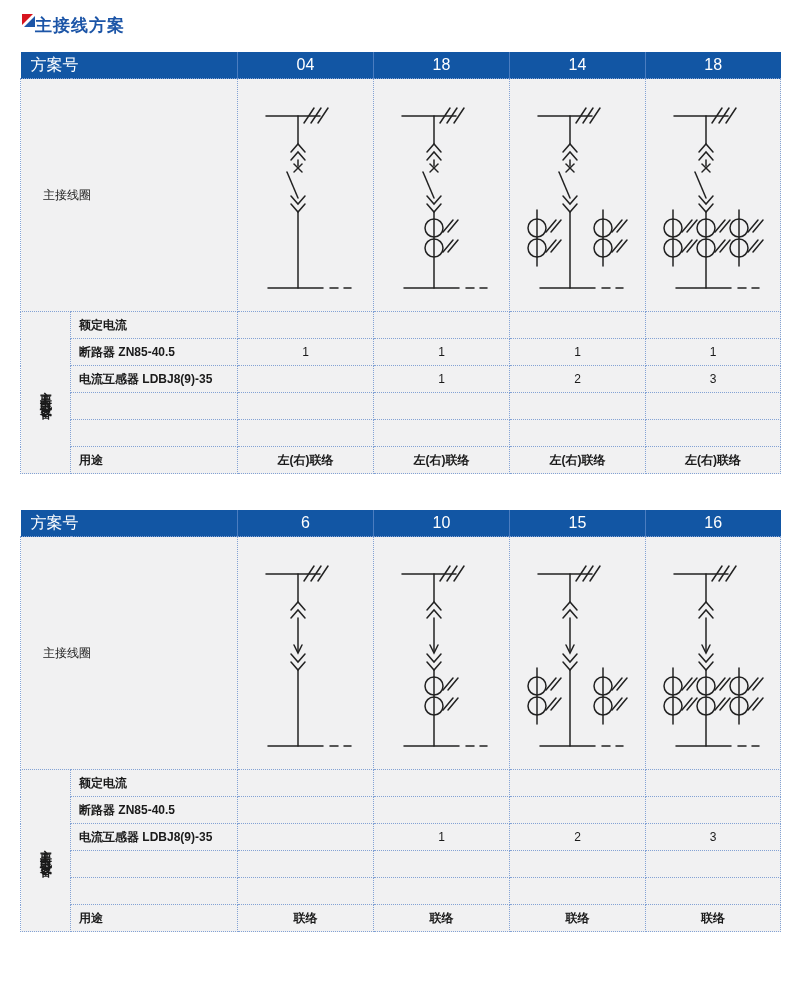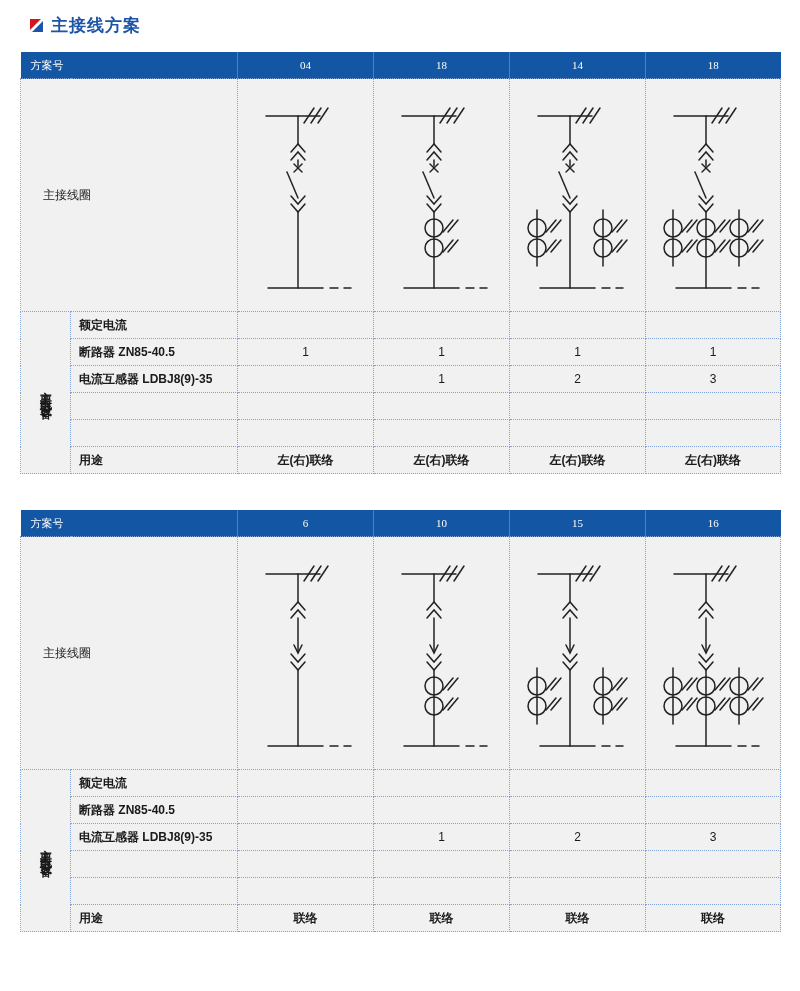--- a/index.html
+++ b/index.html
@@ -1,28 +1,28 @@
 <!DOCTYPE html>
 <html><head>
 <meta charset="utf-8">
 <style>
   html,body{margin:0;padding:0}
   body{
     width:800px;height:991px;background:#ffffff;position:relative;
     font-family:"Liberation Sans","DejaVu Sans",sans-serif;color:#1a1a1a;
   }
-  .page-title{position:absolute;left:30px;top:14px;display:flex;align-items:center;gap:8px}
+  .page-title{position:absolute;left:22px;top:14px;display:flex;align-items:flex-start;}
   .page-title h1{margin:0;font-size:17px;font-weight:bold;color:#1c55a7;letter-spacing:1px}
   .tbl{position:absolute;left:20px;width:760px}
   .tbl-1{top:52px}
   .tbl-2{top:510px}
   table{border-collapse:collapse;table-layout:fixed;width:760px}
   th{
-    background:#1256a4;color:#ffffff;font-size:11px;font-weight:normal;
-    height:26px;padding:0;border:none;font-family:Liberation Serif, serif;
+    background:#1256a4;color:#ffffff;font-size:16px;font-weight:normal;
+    height:26px;padding:0;border:none;
   }
   th.h-label{text-align:left;padding-left:10px}
   th.h-col{border-left:1px solid #4b7dc0;text-align:center}
   td{
     border:1px dotted #83a2d4;background:#f1f1f2;font-size:12px;
     padding:0;vertical-align:middle;
   }
   td.diag-label{padding-left:22px;font-weight:normal}
   td.diag-cell{height:232px;text-align:center}
   td.diag-cell svg{display:block;margin:0 auto}

